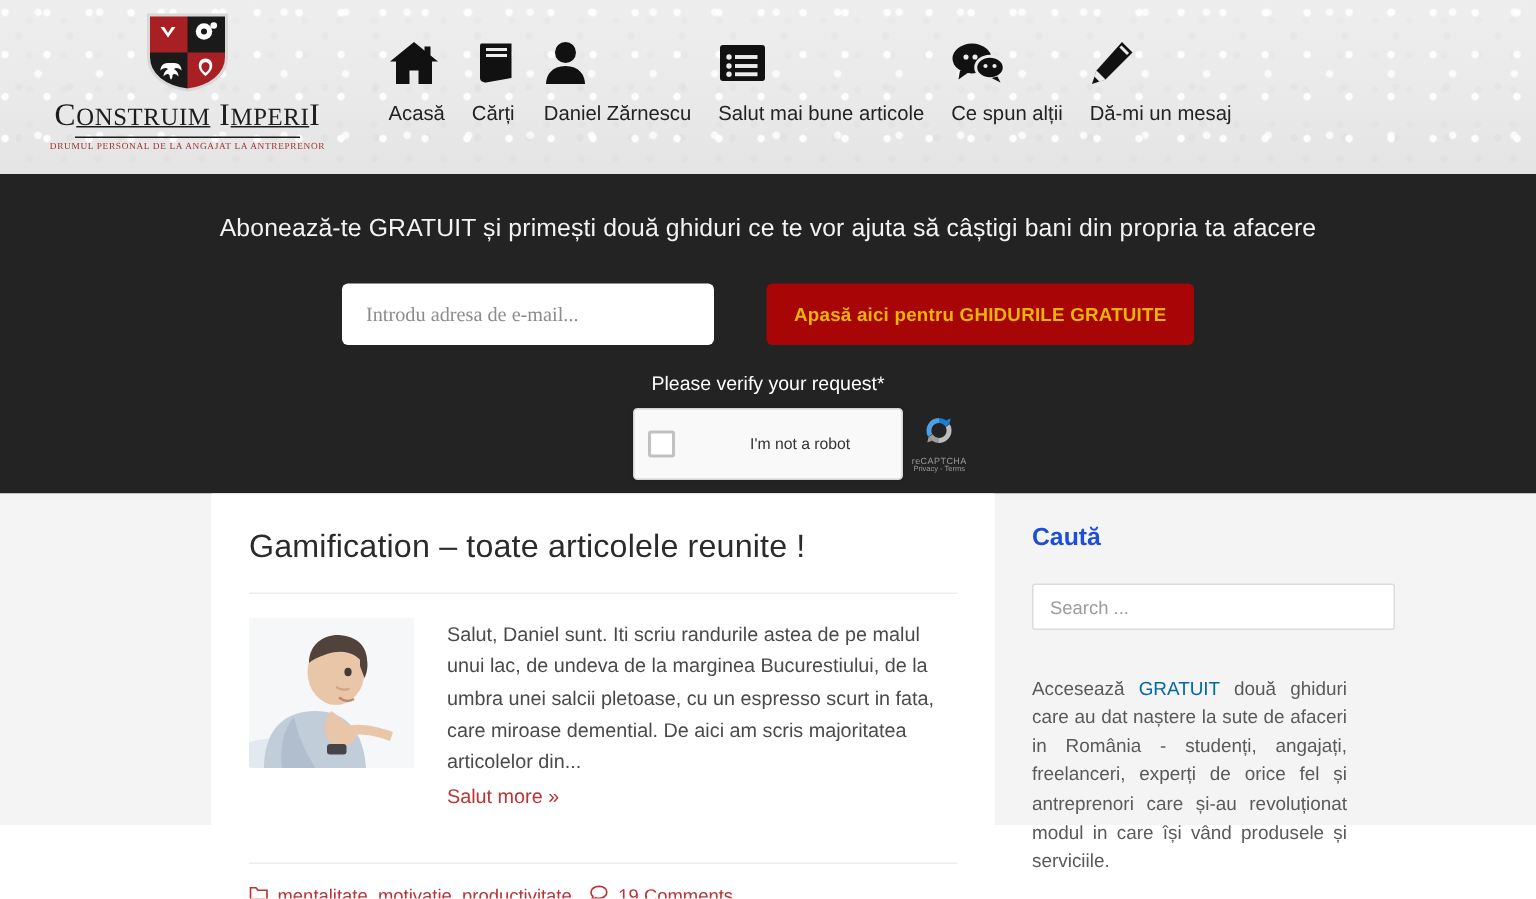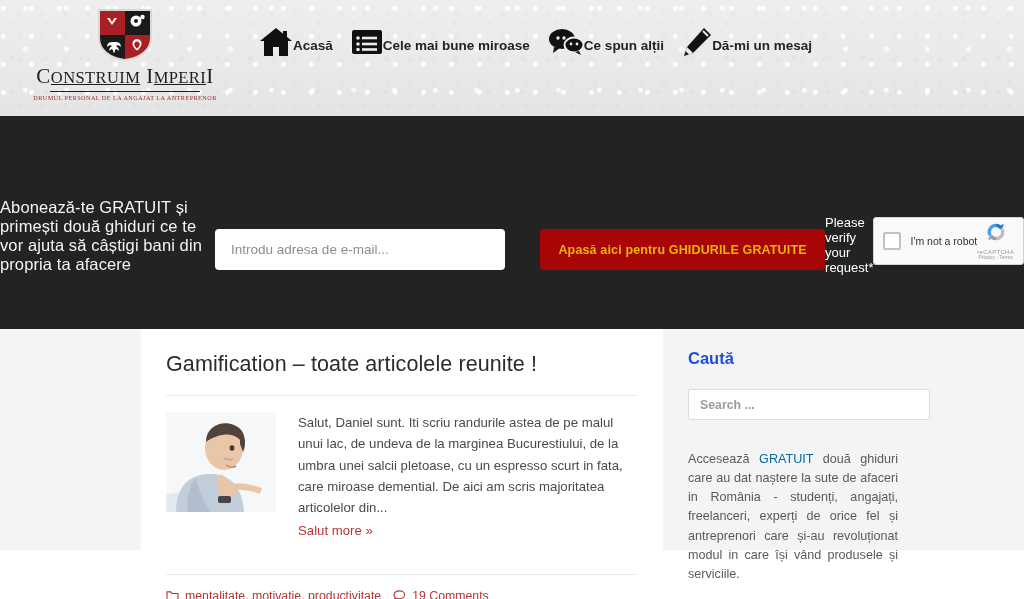--- a/index.html
+++ b/index.html
@@ -42,51 +42,50 @@
   .logo-word .sml { font-size: 16.5px; letter-spacing:.4px;text-decoration:underline; }
   .logo-rule { width: 150px; height: 1px; background:#1d1d1d; margin: 4px 0 2px; }
   .logo-tag {
     font-family: "Liberation Serif", serif;
     font-size: 6.2px; letter-spacing: .45px;
     color: #9b2f2f; white-space: nowrap;
   }
 
   .nav { flex: 1; display: flex; align-items: flex-start; padding-top: 22px; }
   .nav-item {
-    display: flex; flex-direction: row; align-items: center;
+    display: flex; flex-direction: column; align-items: flex-start;
     cursor: pointer; text-decoration: none;
     padding: 0 9px;
-    font-weight: bold;
   }
   .nav-icon { height: 40px; display: flex; align-items: center; justify-content: center; color:#111; }
   .nav-icon svg { display:block; }
   .nav-label {
     margin-top: 7px; font-size: 13.5px; color: #232323;
     white-space: nowrap; line-height: 1;
   }
   .nav-spacer { width: 12px; }
 
   
   .band {
     background: #232323;
     height: 213px;
-    display: flex; flex-direction: row; align-items: center;
+    display: flex; flex-direction: column; align-items: center;
     padding-top: 27px;
   }
   .band-title {
     color: #f3f3f3; font-size: 16.5px; font-weight: 400;
     letter-spacing: .1px;
   }
   .band-form { margin-top: 27px; display: flex; align-items: stretch; }
   .email-input {
-    width: 290px; height: 41px;
+    width: 248px; height: 41px;
     border: none; border-radius: 4px;
     background: #fff; padding: 0 16px;
     font-size: 13.5px; color: #555;
-    font-family: Liberation Sans, sans-serif;
+    font-family: Liberation Serif, serif;
     outline: none;
   }
   .email-input::placeholder { color: #8d8d8d; }
   .gap { width: 35px; }
   .cta-btn {
     width: 285px; height: 41px; border: none; border-radius: 4px;
     background: #a80606; color: #eab308;
     font-size: 12.5px; font-weight: bold; letter-spacing: .15px;
     cursor: pointer; font-family: "Liberation Sans", sans-serif;
   }
@@ -95,20 +94,21 @@
     font-size: 13px; font-weight: normal;
   }
   .captcha {
     margin-top: 9px;
     width: 180px; height: 48px;
     background: #f9f9f9;
     border: 1px solid #d3d3d3; border-radius: 3px;
     box-shadow: 0 0 4px rgba(0,0,0,.08);
     display: flex; align-items: center;
     padding: 0 9px;
+    gap: 41px;
   }
   .cb {
     width: 18px; height: 18px; background: #fff;
     border: 2px solid #c1c1c1; border-radius: 2px;
     cursor: pointer; flex: 0 0 auto;
   }
   .cb-label { margin-left: 9px; font-size: 10.5px; color: #333; white-space: nowrap; }
   .rc-brand {
     margin-left: auto; display: flex; flex-direction: column;
     align-items: center; line-height: 1.05;
@@ -162,21 +162,20 @@
   }
   .side-title {
     font-size: 16.5px; font-weight: bold; color: #1d4ed8;
   }
   .search-input {
     margin-top: 21px; width: 242px; height: 31px;
     border: 1px solid #dcdcdc; border-radius: 2px;
     background: #fff; padding: 0 11px;
     font-size: 12.3px; color: #555; outline: none;
     font-family: "Liberation Sans", sans-serif;
-    font-weight: bold;
   }
   .search-input::placeholder { color: #9c9c9c; }
   .promo {
     margin-top: 30px; width: 210px;
     font-size: 12.6px; line-height: 1.52;
     color: #5a5a5a; text-align: justify;
   }
   .promo .hl { color: #0369a1; }
   .promo-img { margin-top: 8px; width: 210px; height: 60px; position: relative; overflow: hidden; }
   .promo-img svg { display:block; }
@@ -221,38 +220,57 @@
       <a class="nav-item">
         <span class="nav-icon">
           <svg width="34" height="30" viewBox="0 0 34 30" fill="#111">
             <path d="M17 1 L1 14 h4 v15 h9 v-9 h6 v9 h9 V14 h4 z"></path>
             <rect x="24" y="4" width="4" height="6"></rect>
           </svg>
         </span>
         <span class="nav-label">Acasă</span>
       </a>
 
-
-
+      <a class="nav-item">
+        <span class="nav-icon">
+          <svg width="30" height="30" viewBox="0 0 30 30" fill="#111">
+            <path d="M6 2 L26 2 L26 25 L9 28 C7 28 5 27 5 25 L5 5 C5 3 5 2 6 2 Z"></path>
+            <path d="M9 5 L23 5 L23 7 L9 7 Z" fill="#ececec"></path>
+            <path d="M9 9 L23 9 L23 11 L9 11 Z" fill="#ececec"></path>
+          </svg>
+        </span>
+        <span class="nav-label">Cărți</span>
+      </a>
+
+
+      <a class="nav-item">
+        <span class="nav-icon">
+          <svg width="28" height="30" viewBox="0 0 28 30" fill="#111">
+            <circle cx="14" cy="8" r="7"></circle>
+            <path d="M14 17 C5 17 1 23 1 29 L27 29 C27 23 23 17 14 17 Z"></path>
+          </svg>
+        </span>
+        <span class="nav-label">Daniel Zărnescu</span>
+      </a>
 
       <a class="nav-item">
         <span class="nav-icon">
           <svg width="32" height="28" viewBox="0 0 32 28" fill="#111">
             <rect x="1" y="2" width="30" height="24" rx="2"></rect>
             <g fill="#ececec">
               <circle cx="7" cy="10" r="1.8"></circle>
                 <rect x="11" y="8.7" width="15" height="2.6"></rect>
               <circle cx="7" cy="16" r="1.8"></circle>
                 <rect x="11" y="14.7" width="15" height="2.6"></rect>
               <circle cx="7" cy="21.5" r="1.8"></circle>
                 <rect x="11" y="20.2" width="15" height="2.6"></rect>
             </g>
           </svg>
         </span>
-        <span class="nav-label">Cele mai bune miroase</span>
+        <span class="nav-label">Salut mai bune articole</span>
       </a>
 
       <a class="nav-item">
         <span class="nav-icon">
           <svg width="36" height="28" viewBox="0 0 36 28" fill="#111">
             <ellipse cx="14" cy="11" rx="13" ry="10"></ellipse>
             <path d="M6 19 L5 25 L12 20 Z"></path>
             <ellipse cx="26" cy="17" rx="9.5" ry="7.5" stroke="#ececec" stroke-width="2"></ellipse>
             <path d="M31 23 L33 27 L27 24 Z"></path>
             <g fill="#ececec">

